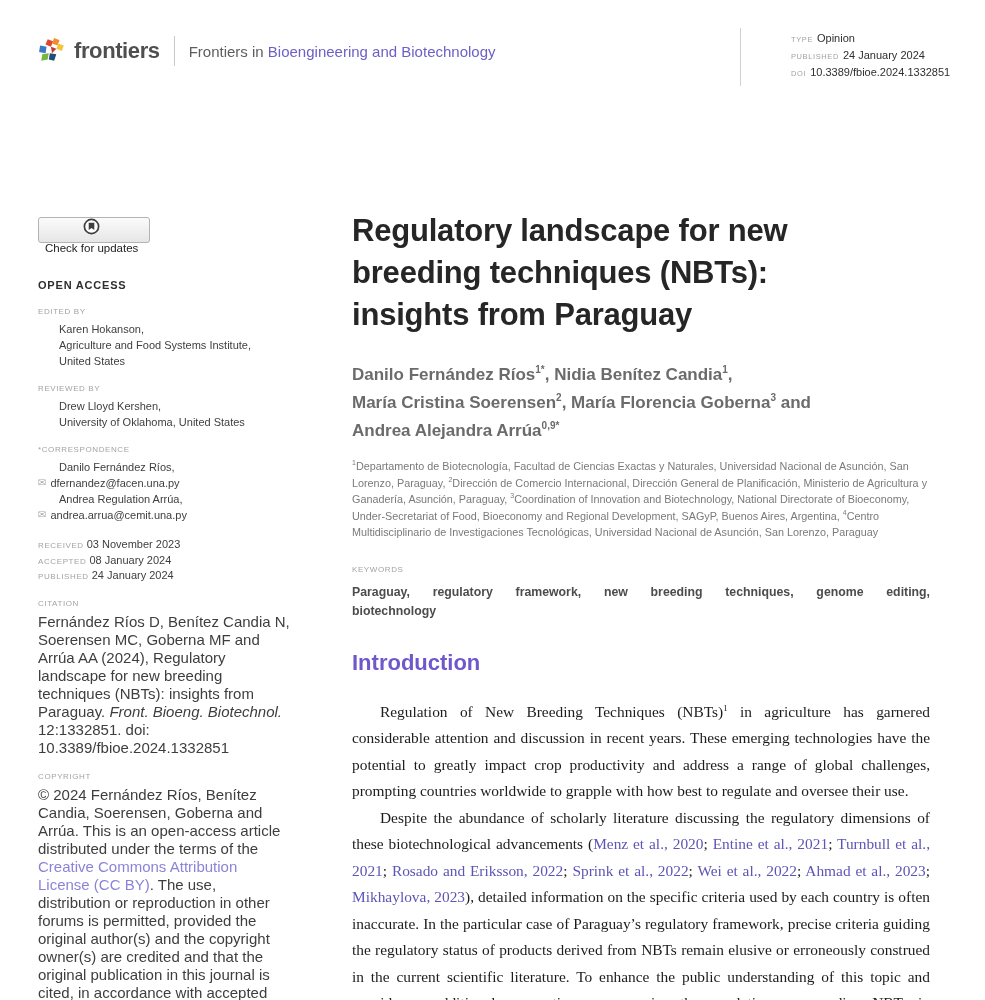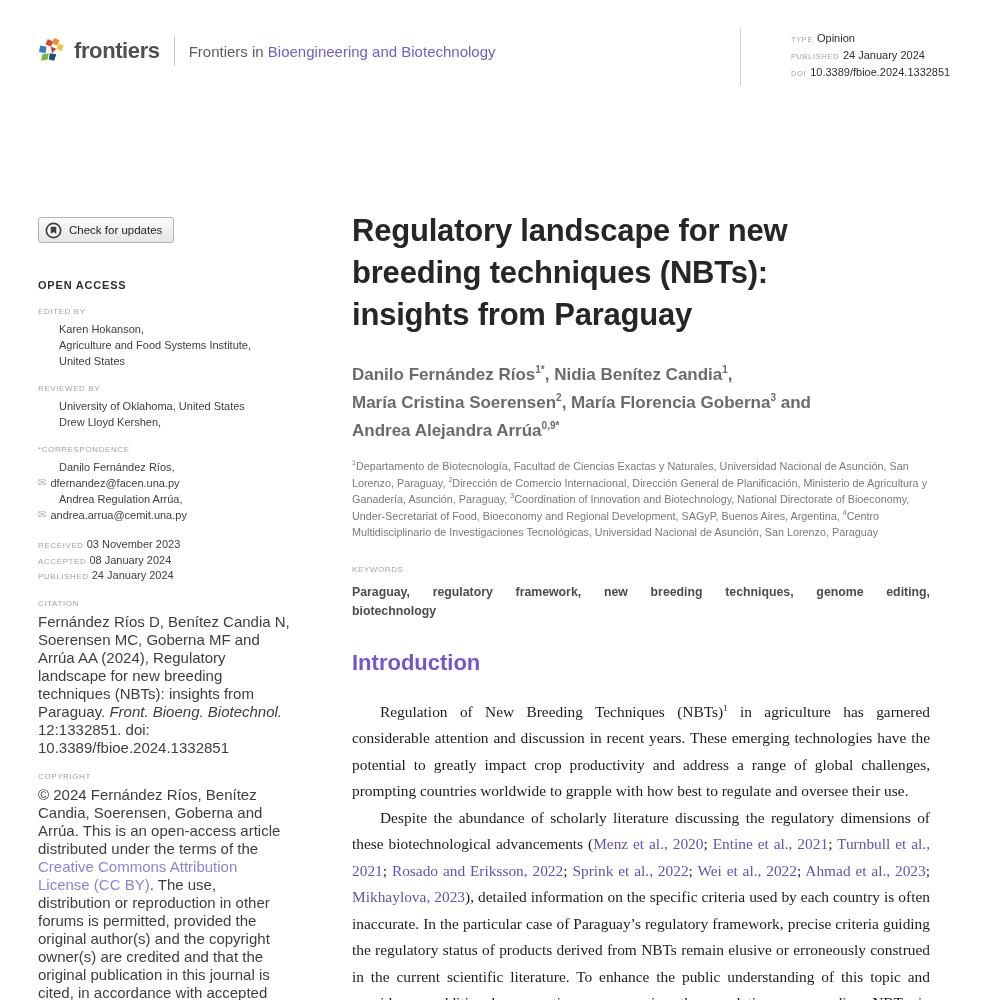--- a/index.html
+++ b/index.html
@@ -20,21 +20,21 @@
   .meta-label { font-size:7.5px; color:#a3a3a3; letter-spacing:0.6px; margin-right:4px;margin-left:36px; }
 
   
   .content { display:flex; margin-top:124px; padding:0 55px 0 38px; }
   .sidebar { width:252px; flex:none; padding-top:7px; }
   .main { width:578px; flex:none; margin-left:62px; }
 
   
   .check-btn { display:inline-flex; align-items:center; gap:7px; height:26px; padding:0 11px 0 6px;
     background:linear-gradient(#fbfbfb,#e6e6e6); border:1px solid #b3b3b3; border-radius:3px;
-    font-family:"Liberation Sans",sans-serif; font-size:11.5px; color:#222; cursor:pointer; margin-bottom:36px; }
+    font-family:"Liberation Sans",sans-serif; font-size:11.5px; color:#222; cursor:pointer; margin-bottom:36px;flex-direction:column; }
   .check-btn svg { flex:none; }
   .open-access { font-size:11px; font-weight:700; letter-spacing:0.8px; color:#2e2e2e; margin-bottom:15px; }
   .side-section { margin-bottom:14px; }
   .side-label { font-size:8px; color:#a3a3a3; letter-spacing:0.6px; margin-bottom:3px; line-height:12px; }
   .side-text { font-size:11px; color:#3e3e3e; line-height:16px;padding-left:21px; }
   .email-row { display:flex; align-items:center; gap:4px; font-size:11px; color:#3e3e3e; line-height:16px; }
   .mail-icon { font-family:"DejaVu Sans", sans-serif; font-size:10px; color:#a8a8a8; line-height:1; }
   .email-link { color:#3e3e3e; text-decoration:none; cursor:pointer; }
   .date-row { font-size:11px; color:#3e3e3e; line-height:15.5px; }
   .side-par { font-size:15px; color:#3e3e3e; line-height:18px; }
@@ -108,22 +108,22 @@
 
       <div class="side-section">
         <div class="side-label">EDITED BY</div>
         <div class="side-text">Karen Hokanson,</div>
         <div class="side-text">Agriculture and Food Systems Institute,</div>
         <div class="side-text">United States</div>
       </div>
 
       <div class="side-section">
         <div class="side-label">REVIEWED BY</div>
+        <div class="side-text">Drew Lloyd Kershen,</div>
         <div class="side-text">University of Oklahoma, United States</div>
-        <div class="side-text">Drew Lloyd Kershen,</div>
       </div>
 
       <div class="side-section">
         <div class="side-label">*CORRESPONDENCE</div>
         <div class="side-text">Danilo Fernández Ríos,</div>
         <div class="email-row">
           <span class="mail-icon">✉</span>
           <span class="email-link">dfernandez@facen.una.py</span>
         </div>
         <div class="side-text">Andrea Regulation Arrúa,</div>

